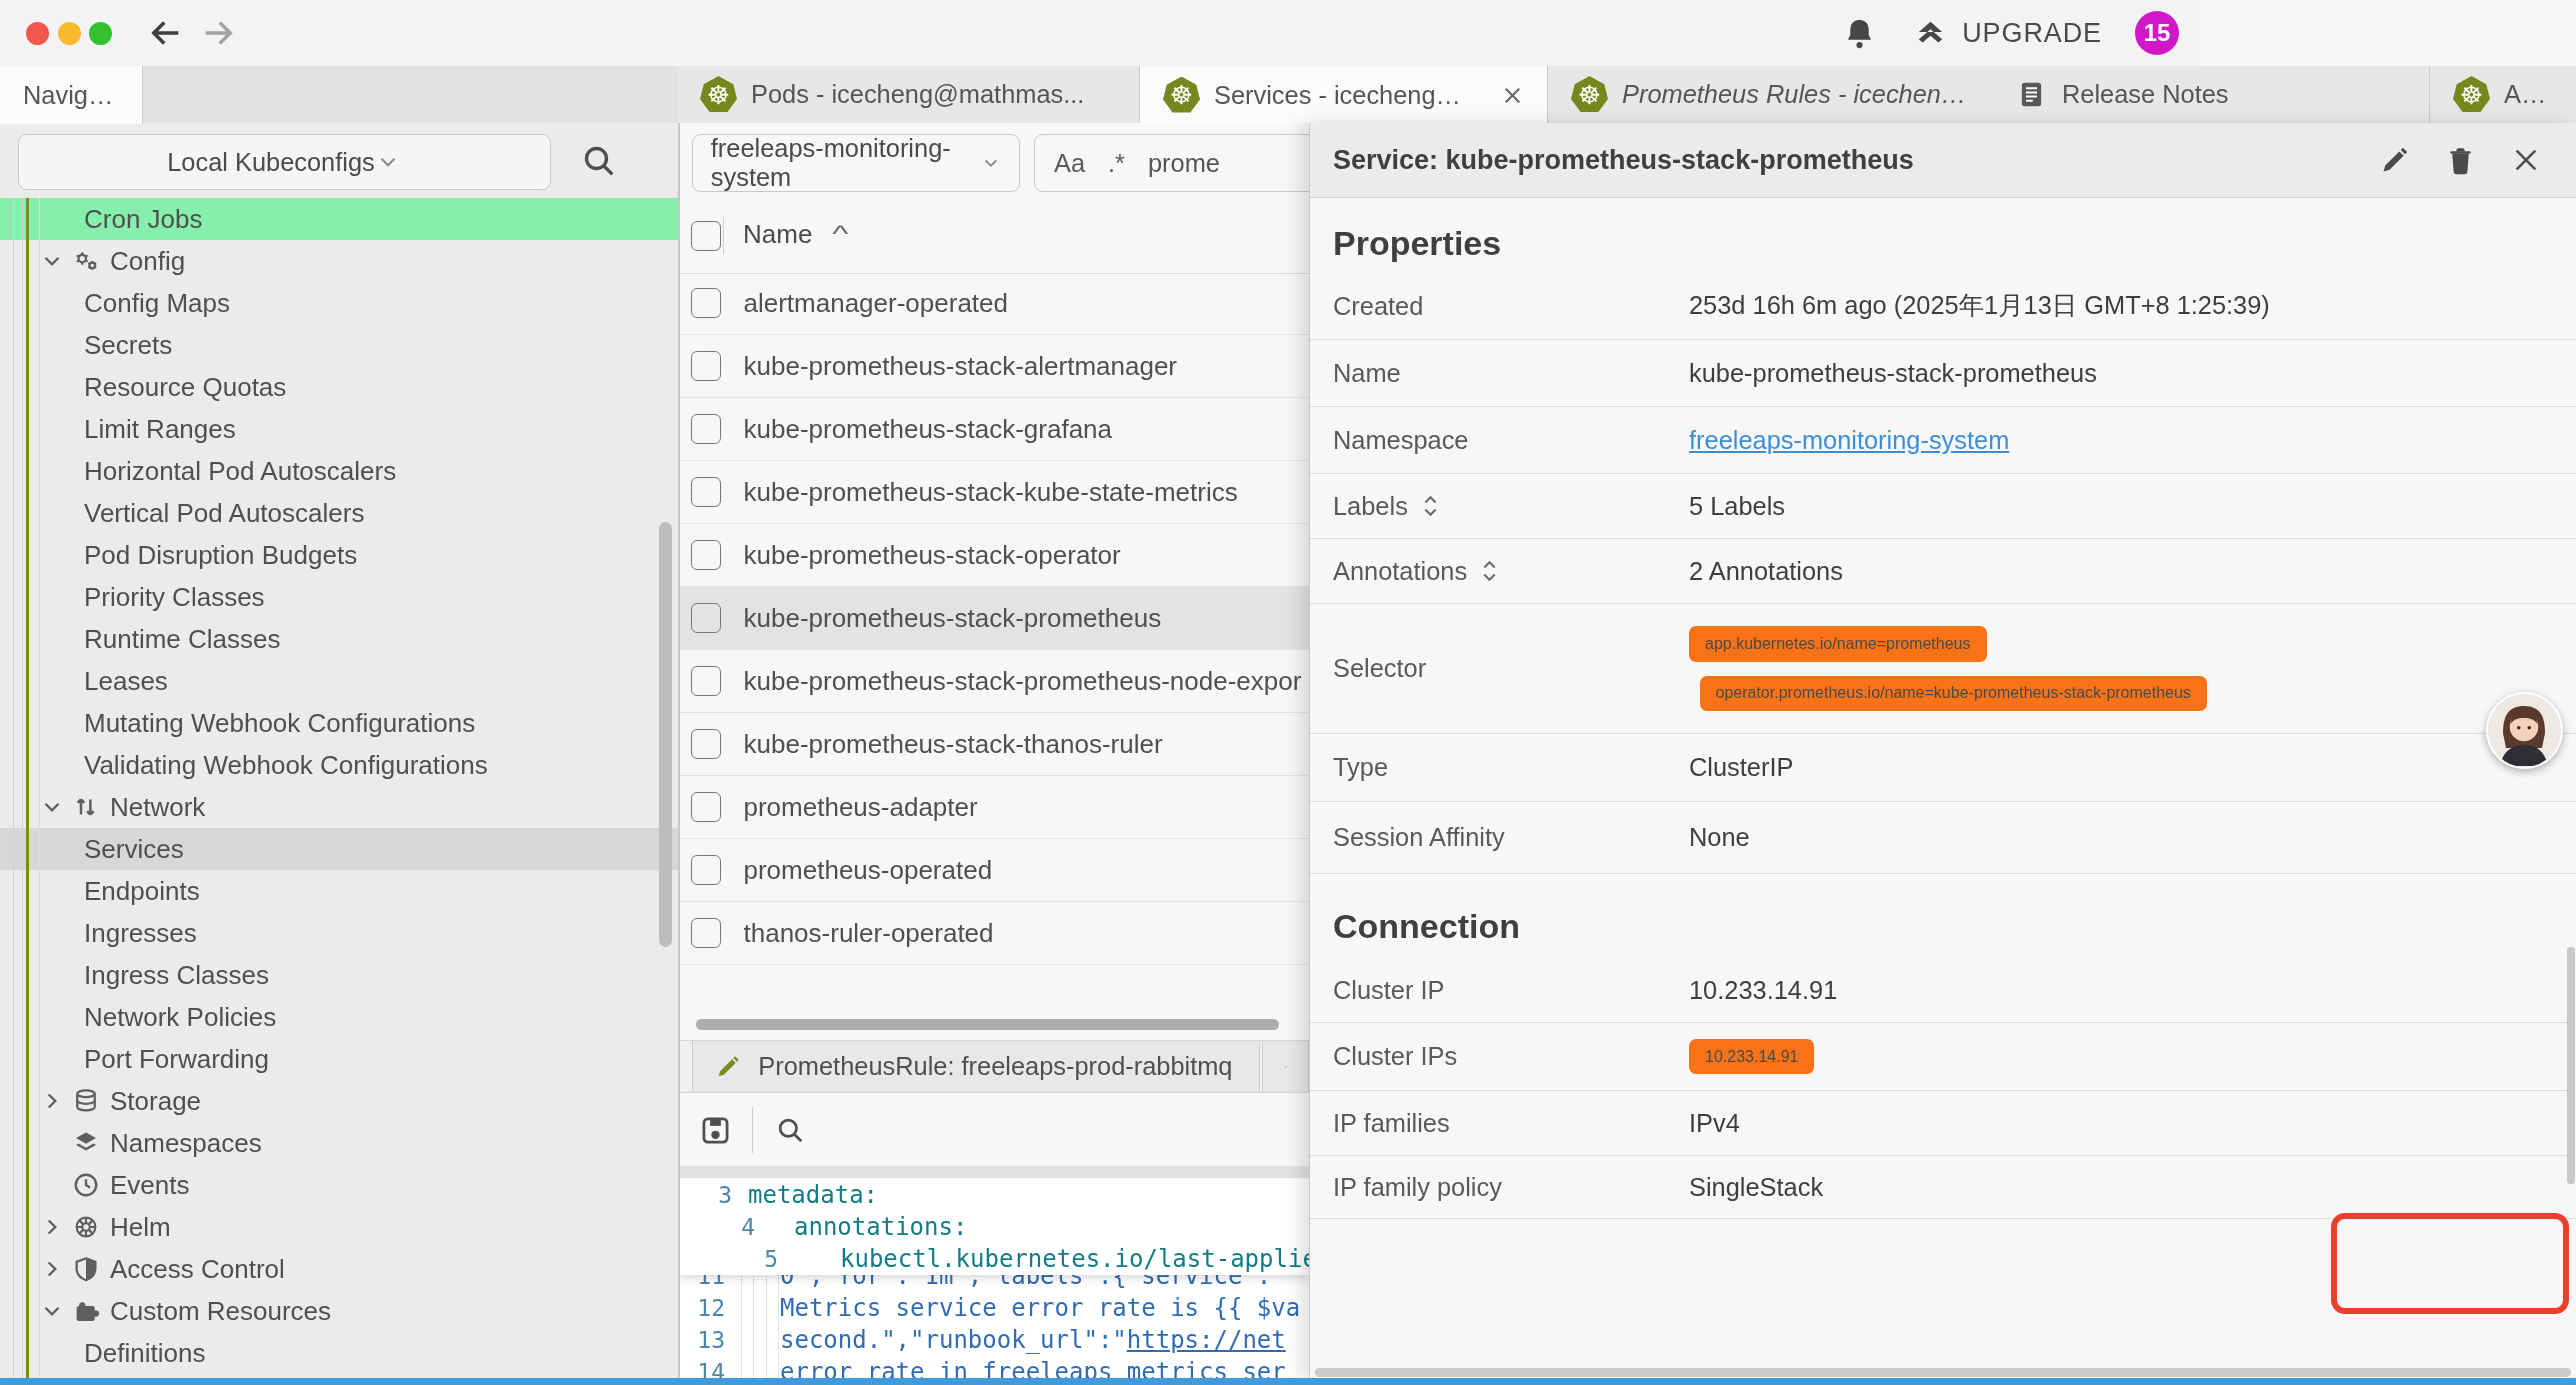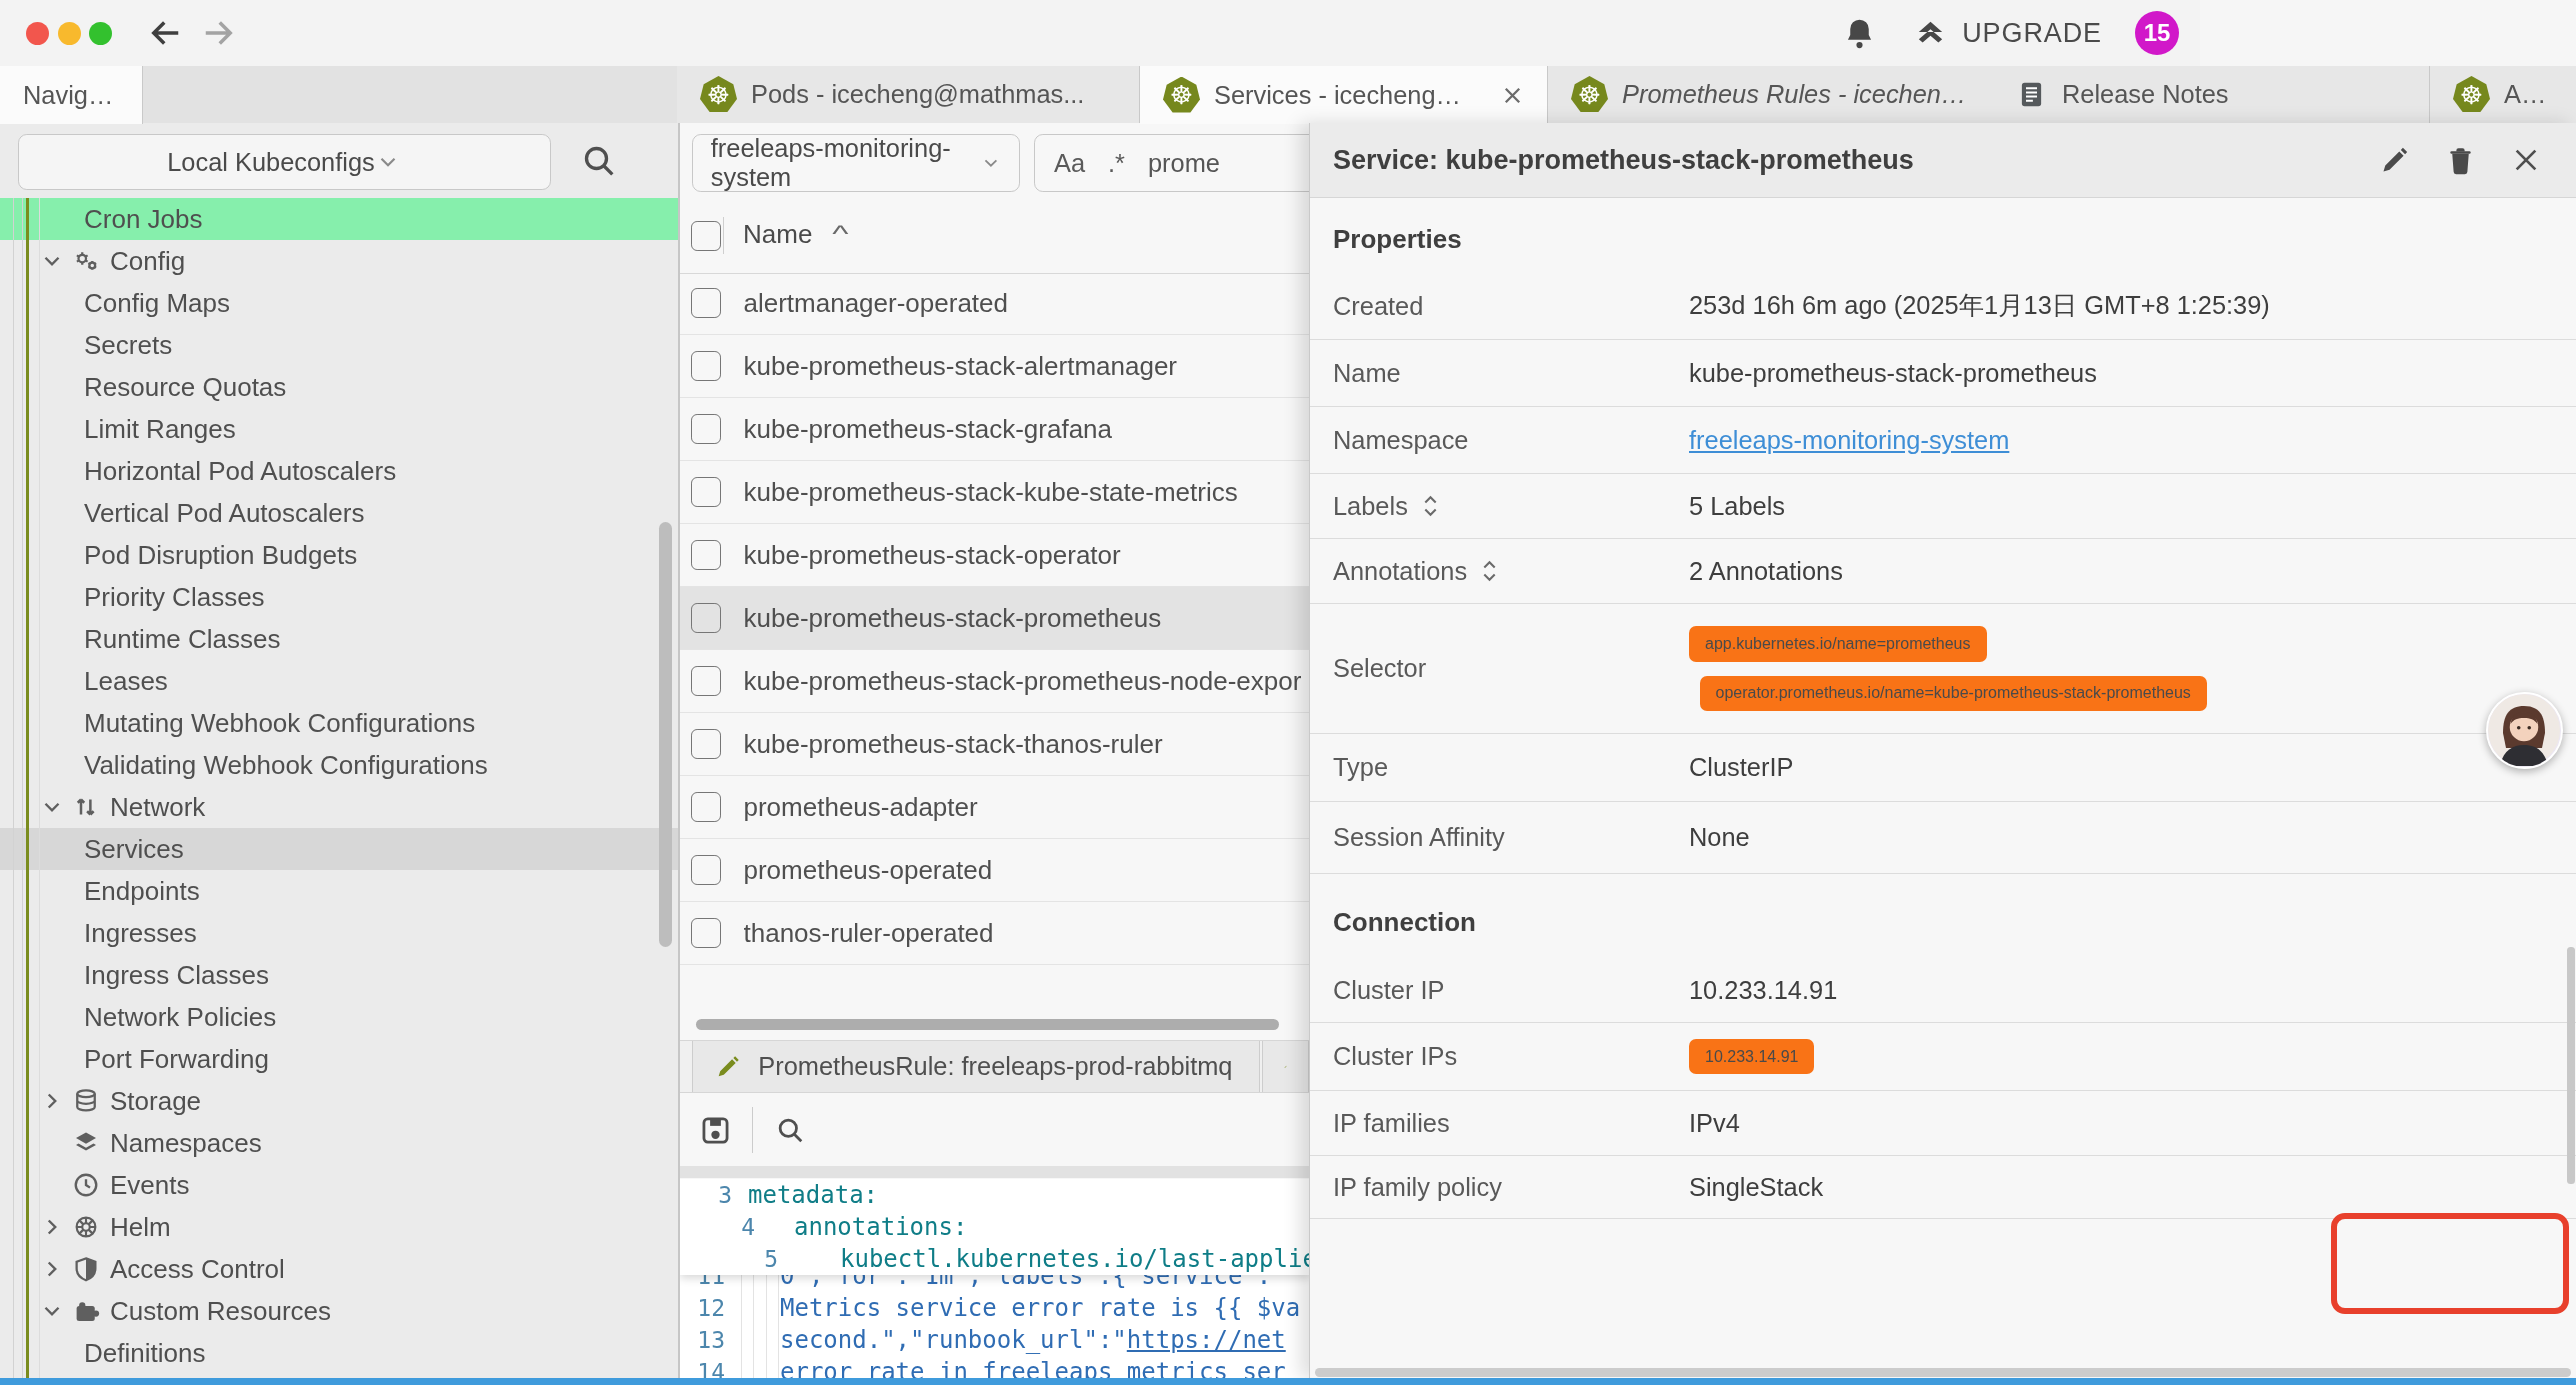--- a/index.html
+++ b/index.html
@@ -84,21 +84,21 @@
   .codelink{text-decoration:underline;}
 
   
   .detail{left:1309px;top:123px;width:1267px;height:1256px;background:#f7f7f7;border-left:0.9px solid #c9c9c9;
           box-shadow:-8.8px 0 17.5px rgba(0,0,0,.13);z-index:5;overflow:hidden;}
   .dheader{position:absolute;left:0;top:0;width:1267px;height:75px;background:#ebebeb;border-bottom:0.9px solid #d6d6d6;
            display:flex;align-items:center;box-sizing:border-box;padding:0 35px 0 23px;}
   .dtitle{font-size:27px;font-weight:bold;color:#3f3f3f;flex:1;white-space:nowrap;overflow:hidden;}
   .hicons{display:flex;align-items:center;gap:33px;}
   .dbody{position:absolute;left:0;top:75px;width:1267px;bottom:0;}
-  .dheading{padding:26px 0 0 23px;height:49px;font-size:26px;font-weight:bold;color:#3f3f3f;box-sizing:content-box;}
+  .dheading{padding:26px 0 0 23px;height:49px;font-size:34px;font-weight:bold;color:#3f3f3f;box-sizing:content-box;}
   .drow{display:flex;align-items:center;border-bottom:0.9px solid #dcdcdc;padding-left:23px;box-sizing:border-box;font-size:25.4px;}
   .dlabel{width:356px;flex:0 0 356px;color:#595959;display:flex;align-items:center;gap:12.3px;}
   .dvalue{color:#3e3e3e;}
   .chip{background:#f97316;border-radius:7px;padding:8.8px 16px;font-size:16px;color:#4a4a4a;display:inline-block;white-space:nowrap;}
   .dlink{color:#3e8ed6;text-decoration:underline;cursor:pointer;}
   .fwdbtn{width:142px;height:54px;background:#4f9fd6;border:none;border-radius:7px;color:#fff;font-size:25.4px;
           font-family:"Liberation Sans",sans-serif;display:flex;align-items:center;justify-content:center;cursor:pointer;}
   .redbox{position:absolute;left:1021px;top:1090px;width:226px;height:89px;border:6.1px solid #e8402c;border-radius:14px;z-index:8;}
   .avatar{position:absolute;left:1176px;top:569px;width:77px;height:77px;border-radius:50%;z-index:9;
           box-shadow:0 2.6px 8.8px rgba(0,0,0,.3);border:2.6px solid #fff;box-sizing:border-box;overflow:hidden;background:#ece7f2;}

